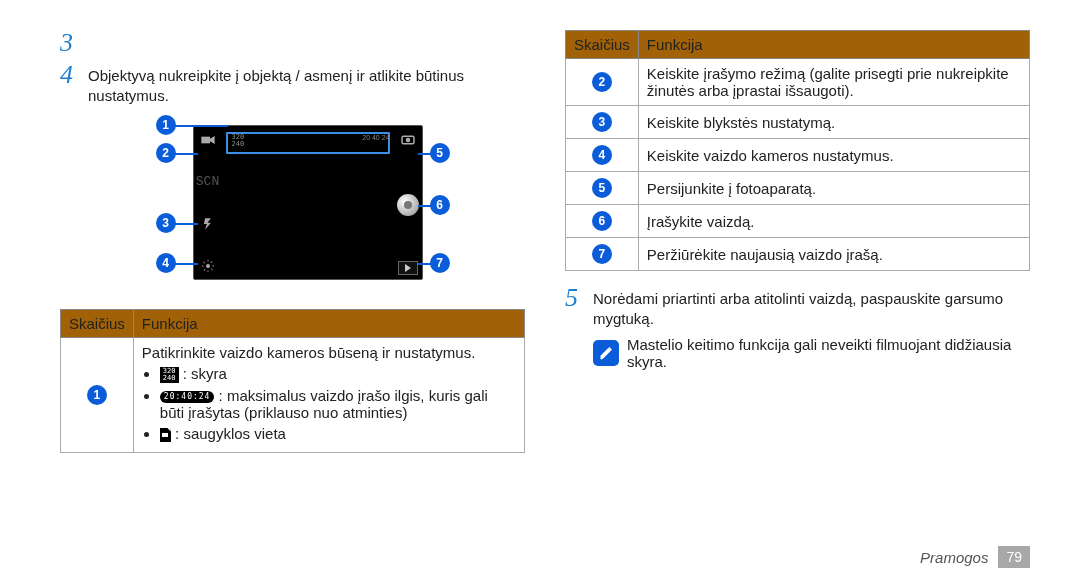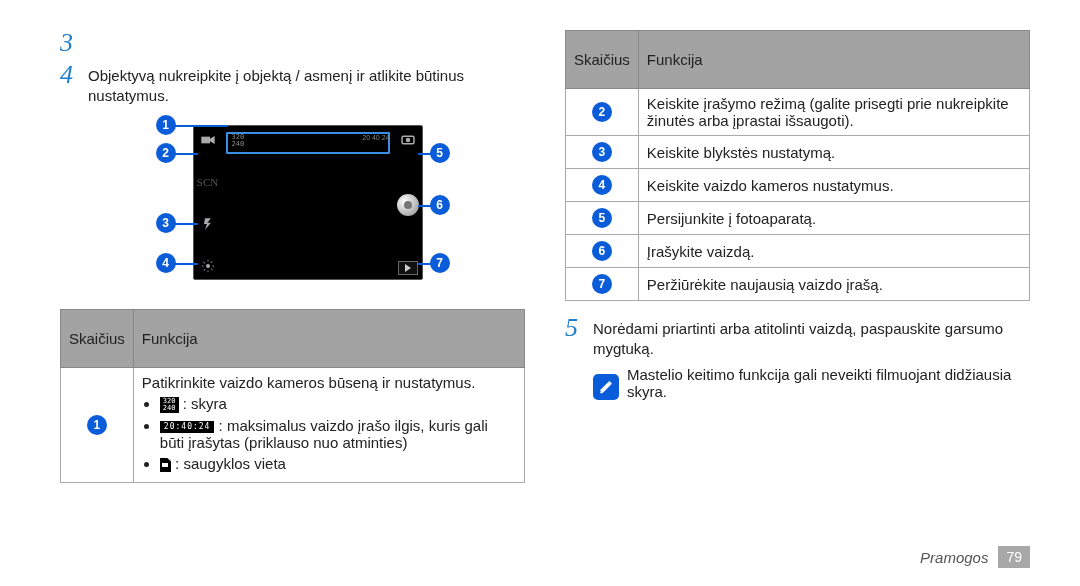--- a/index.html
+++ b/index.html
@@ -117,23 +117,23 @@
     position: absolute;
     height: 2px;
     background: #0a5cd8;
   }
   table.info {
     width: 100%;
     border-collapse: collapse;
     font-size: 15px;
   }
   table.info th {
-    background: #a3a3a3;
+    background: #a16207;
     text-align: left;
-    padding: 20px 8px;
+    padding: 5px 8px;
     font-weight: normal;
     border: 1px solid #888;
   }
   table.info td {
     border: 1px solid #aaa;
     padding: 6px 8px;
     vertical-align: middle;
   }
   table.info td.num-cell {
     text-align: center;
@@ -157,25 +157,25 @@
     display: inline-block;
     background: #000;
     color: #fff;
     font-size: 7px;
     padding: 1px 3px;
     line-height: 8px;
     vertical-align: middle;
     font-family: monospace;
     text-align:center;
   }
-  .micro-icon.long { font-size:8px; letter-spacing:1px; padding:2px 4px;}
+  .micro-icon.long { font-size:8px; letter-spacing:1px; padding:2px 4px;border-radius:6px;}
   .micro-icon.card { width:11px; height:14px; padding:0; display:inline-flex; align-items:center; justify-content:center; position:relative;}
   .micro-icon.card::before { content:""; position:absolute; top:0; right:0; width:4px; height:4px; background:#fff; clip-path: polygon(100% 0, 0 0, 100% 100%);}
   .micro-icon.card .inner { width:6px; height:4px; background:#fff; }
-  .note-row { display:flex; align-items:flex-end; gap:8px; margin-left:28px;}
+  .note-row { display:flex; align-items:center; gap:8px; margin-left:28px;}
   .note-badge {
     width: 26px; height:26px; flex-shrink:0; border-radius:5px; background:#0a5cd8; display:flex; align-items:center; justify-content:center;
   }
   .note-badge svg { width:16px; height:16px; }
   .footer {
     position: absolute;
     bottom: 18px;
     right: 50px;
     display: flex;
     align-items: center;
@@ -216,21 +216,21 @@
           <div class="top-highlight"></div>
           <span class="res-text"><span>320</span><br><span>240</span></span>
           <span class="tophdr-text">20 40 24</span>
           <div class="sidebar-left">
             <div class="sb-icon">
                 <svg viewBox="0 0 24 24" width="16" height="16">
                   <rect x="2" y="7" width="13" height="10" fill="#aaa"></rect>
                   <path d="M15 10 L22 6 L22 18 L15 14 Z" fill="#aaa"></path>
                 </svg>
               </div>
-            <div class="sb-icon" style="font-size:11px; font-family:Liberation Serif, serif; color:#555;">SCN</div>
+            <div class="sb-icon" style="font-size:13px; font-family:Liberation Mono, monospace; color:#555;">SCN</div>
             <div class="sb-icon">
                 <svg viewBox="0 0 24 24" width="14" height="14">
                   <path d="M7 2 L17 2 L11 10 L17 10 L7 22 L10 12 L5 12 Z" fill="#aaa"></path>
                 </svg>
               </div>
             <div class="sb-icon">
                 <svg viewBox="0 0 24 24" width="16" height="16">
                   <circle cx="12" cy="12" r="3" fill="#aaa"></circle>
                   <path d="M12 2 L13 5 L11 5 Z M12 22 L13 19 L11 19 Z M2 12 L5 13 L5 11 Z M22 12 L19 13 L19 11 Z M5 5 L7.5 7 L6 8.5 Z M19 19 L16.5 17 L18 15.5 Z M5 19 L7 16.5 L8.5 18 Z M19 5 L17 7.5 L15.5 6 Z" fill="#aaa"></path>
                 </svg>

